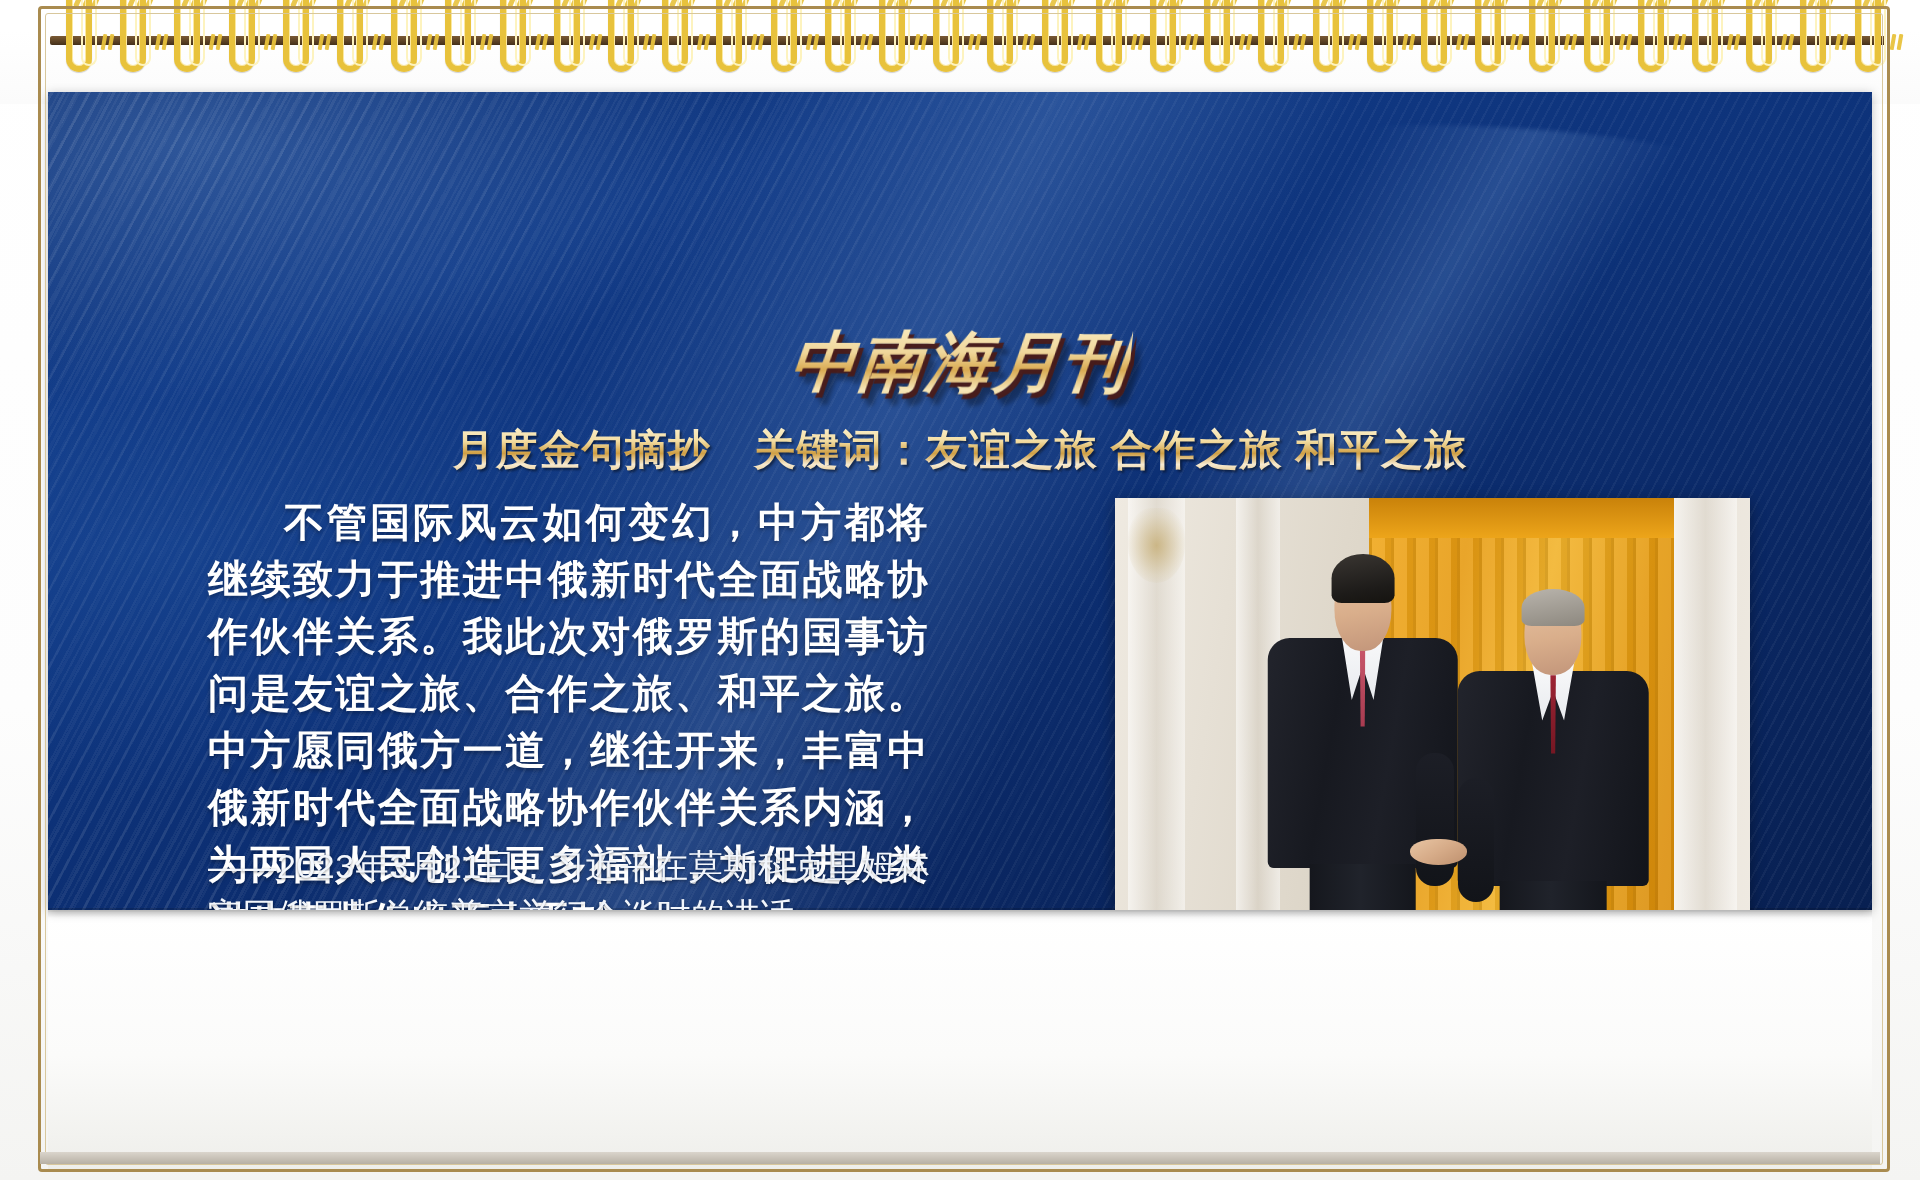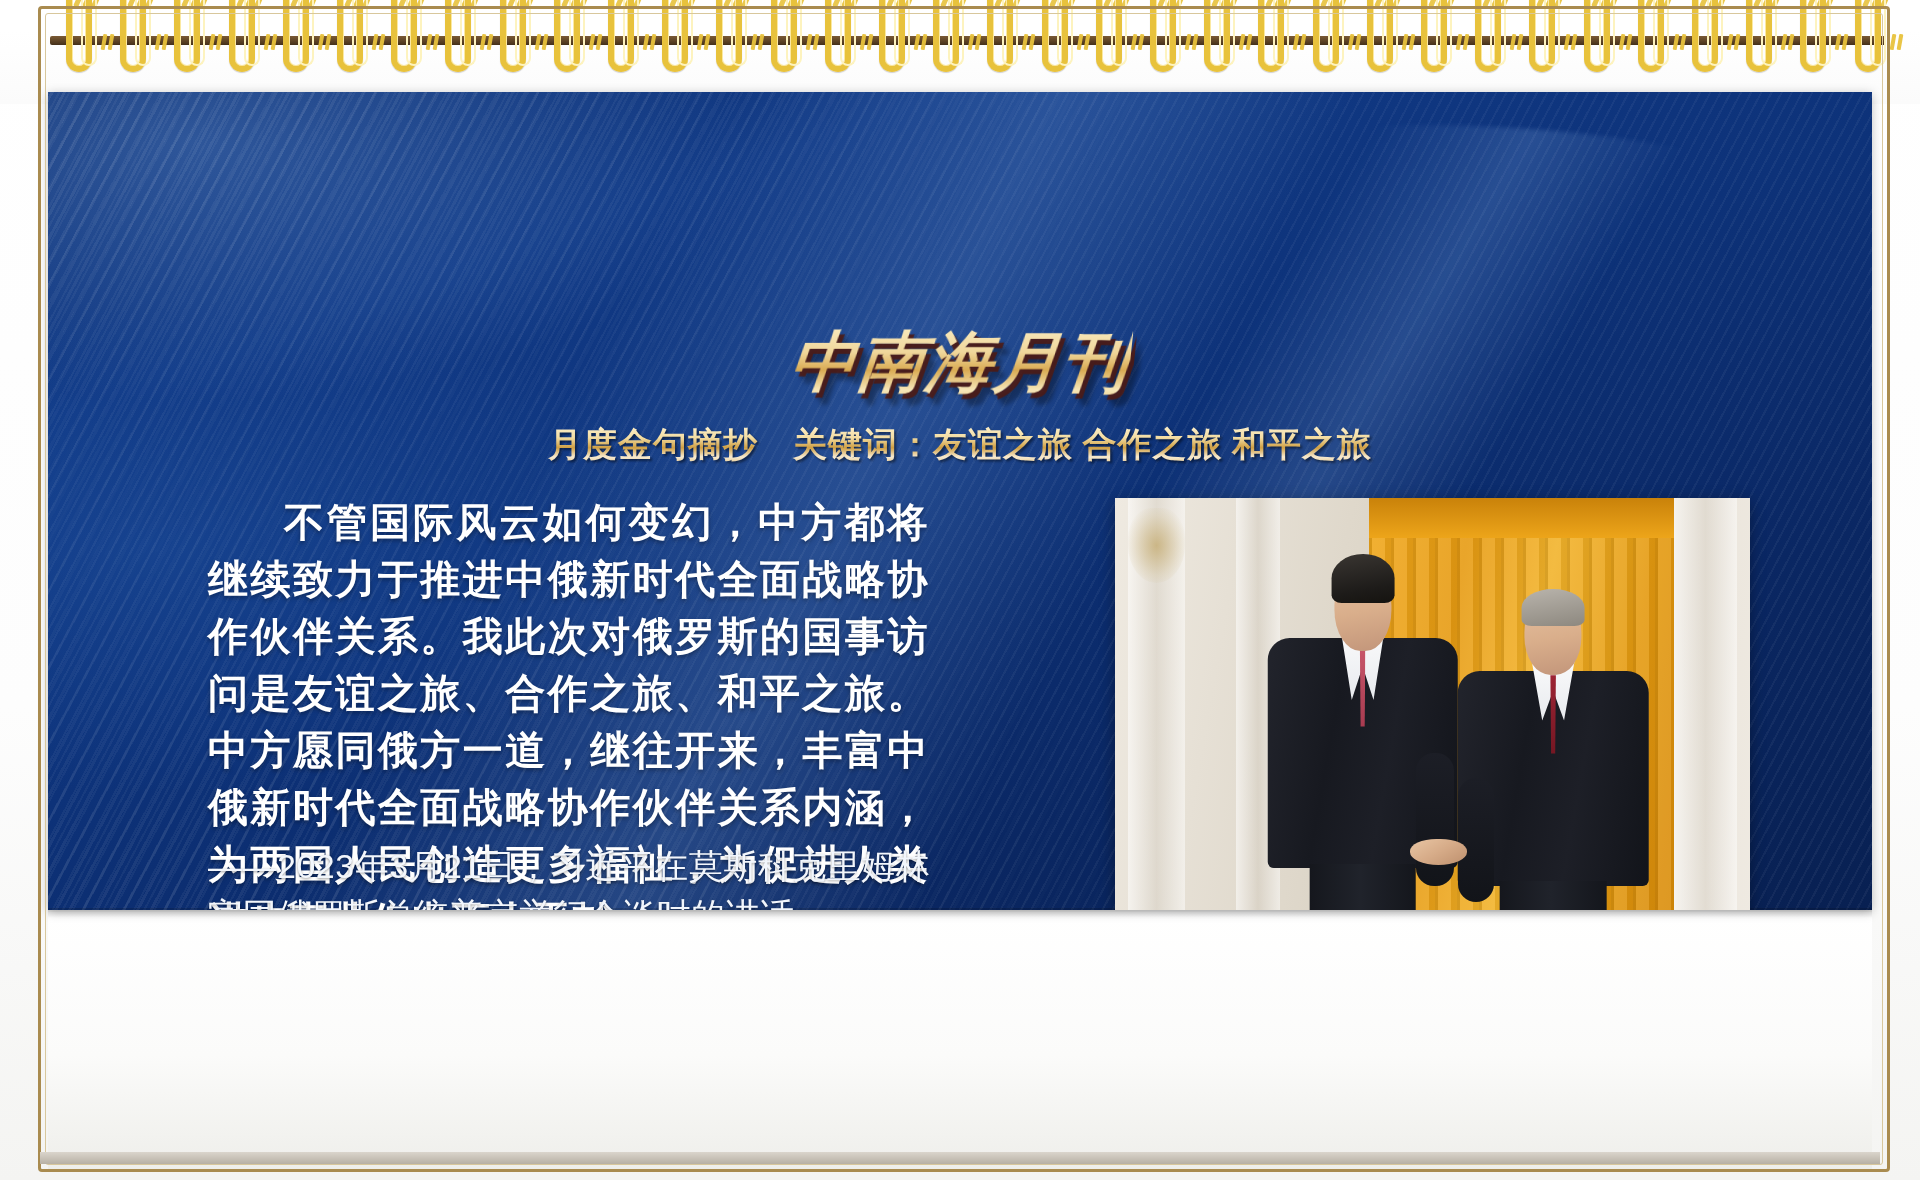--- a/index.html
+++ b/index.html
@@ -159,23 +159,23 @@
     color:#f3dfad;
     background:linear-gradient(180deg,#fbefc9 0%,#f0d79b 38%,#d9ab53 58%,#f6e6b8 80%,#e3bf72 100%);
     -webkit-background-clip:text;
     background-clip:text;
     -webkit-text-fill-color:transparent;
     filter:drop-shadow(4px 5px 0 rgba(80,25,15,.85)) drop-shadow(6px 7px 2px rgba(0,0,0,.35));
   }
   #subtitle{
     position:absolute; left:0; top:330px; width:1824px;
     text-align:center; z-index:5;
-    font-family:Liberation Serif, serif;
+    font-family:Liberation Sans, sans-serif;
     font-weight:bold;
-    font-size:34px;
+    font-size:42px;
     letter-spacing:1px;
     white-space:pre;
     background:linear-gradient(180deg,#fdf4d8 0%,#f3dda3 34%,#cf9f44 56%,#f7ead0 76%,#dcb463 100%);
     -webkit-background-clip:text;
     background-clip:text;
     -webkit-text-fill-color:transparent;
     filter:drop-shadow(2px 2px 1px rgba(0,0,0,.45));
   }
 
   

